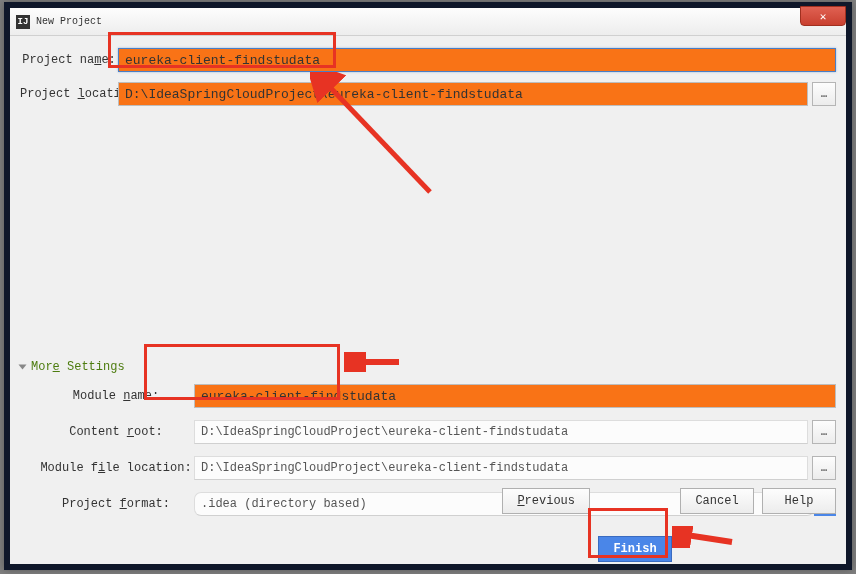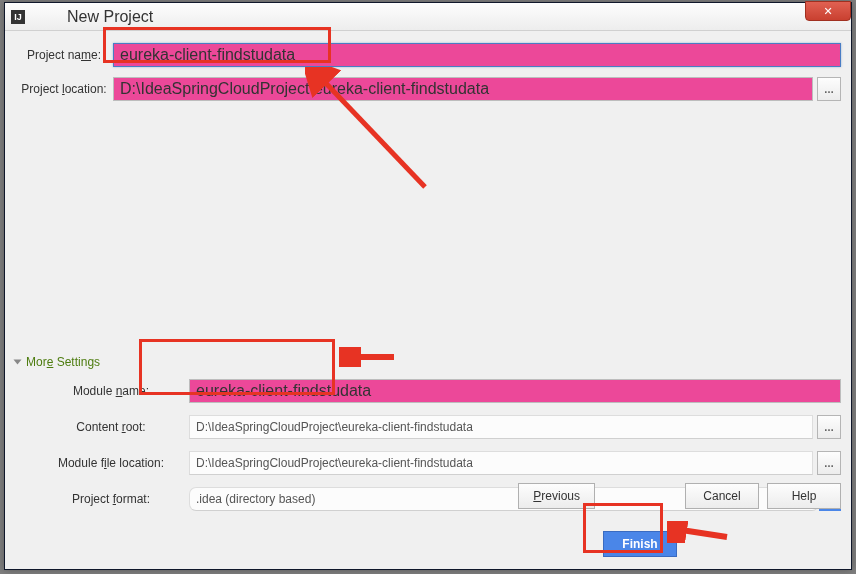--- a/index.html
+++ b/index.html
@@ -12,22 +12,23 @@
       overflow: hidden;
       position: relative;
     }
     .window {
       position: absolute;
       left: 4px;
       top: 2px;
       width: 848px;
       height: 568px;
       background: #f0f0f0;
-      border: 1px solid #0f172a;
+      border: 6px solid #0f172a;
       box-shadow: 0 0 8px rgba(0,0,0,0.3);
+      font-family: Liberation Mono, monospace;
     }
     .titlebar {
       height: 28px;
       background: linear-gradient(to bottom, #fdfdfd, #ededed);
       border-bottom: 1px solid #d0d0d0;
       display: flex;
       align-items: center;
       padding-left: 6px;
       position: relative;
     }
@@ -36,21 +37,21 @@
       height: 14px;
       background: #333;
       color: #fff;
       font-size: 9px;
       font-weight: bold;
       display: flex;
       align-items: center;
       justify-content: center;
       margin-right: 6px;
     }
-    .title-text { color: #333; font-size: 16px; margin-left: 36px; }
+    .title-text { color: #333; font-size: 10px; }
     .close-btn {
       position: absolute;
       right: 0;
       top: -2px;
       width: 46px;
       height: 20px;
       background: linear-gradient(to bottom, #e06152, #c94030);
       border: 1px solid #a03020;
       border-radius: 0 0 4px 4px;
       color: #fff;
@@ -73,24 +74,24 @@
     .form-label {
       width: 98px;
       text-align: center;
       color: #333;
       white-space: nowrap;
     }
     .form-input {
       flex: 1;
       height: 24px;
       border: 1px solid #bdbdbd;
-      background: #ec4899;
+      background: #f97316;
       padding: 0 6px;
       font-family: inherit;
-      font-size: 16px;
+      font-size: 13px;
       color: #333;
     }
     .form-input.focused {
       border: 1px solid #4a7dc4;
       box-shadow: 0 0 2px rgba(74,125,196,0.5);
     }
     .browse-btn {
       width: 24px;
       height: 24px;
       margin-left: 4px;
@@ -151,21 +152,21 @@
     .dropdown-btn::after {
       content: "";
       width: 0;
       height: 0;
       border-left: 4px solid transparent;
       border-right: 4px solid transparent;
       border-top: 5px solid #fff;
     }
     .button-bar {
       position: absolute;
-      bottom: 12px;
+      bottom: 2px;
       right: 10px;
       display: flex;
       gap: 8px;
     }
     .btn {
       min-width: 74px;
       height: 26px;
       border: 1px solid #b0b0b0;
       background: linear-gradient(to bottom, #fdfdfd, #ececec);
       cursor: pointer;

